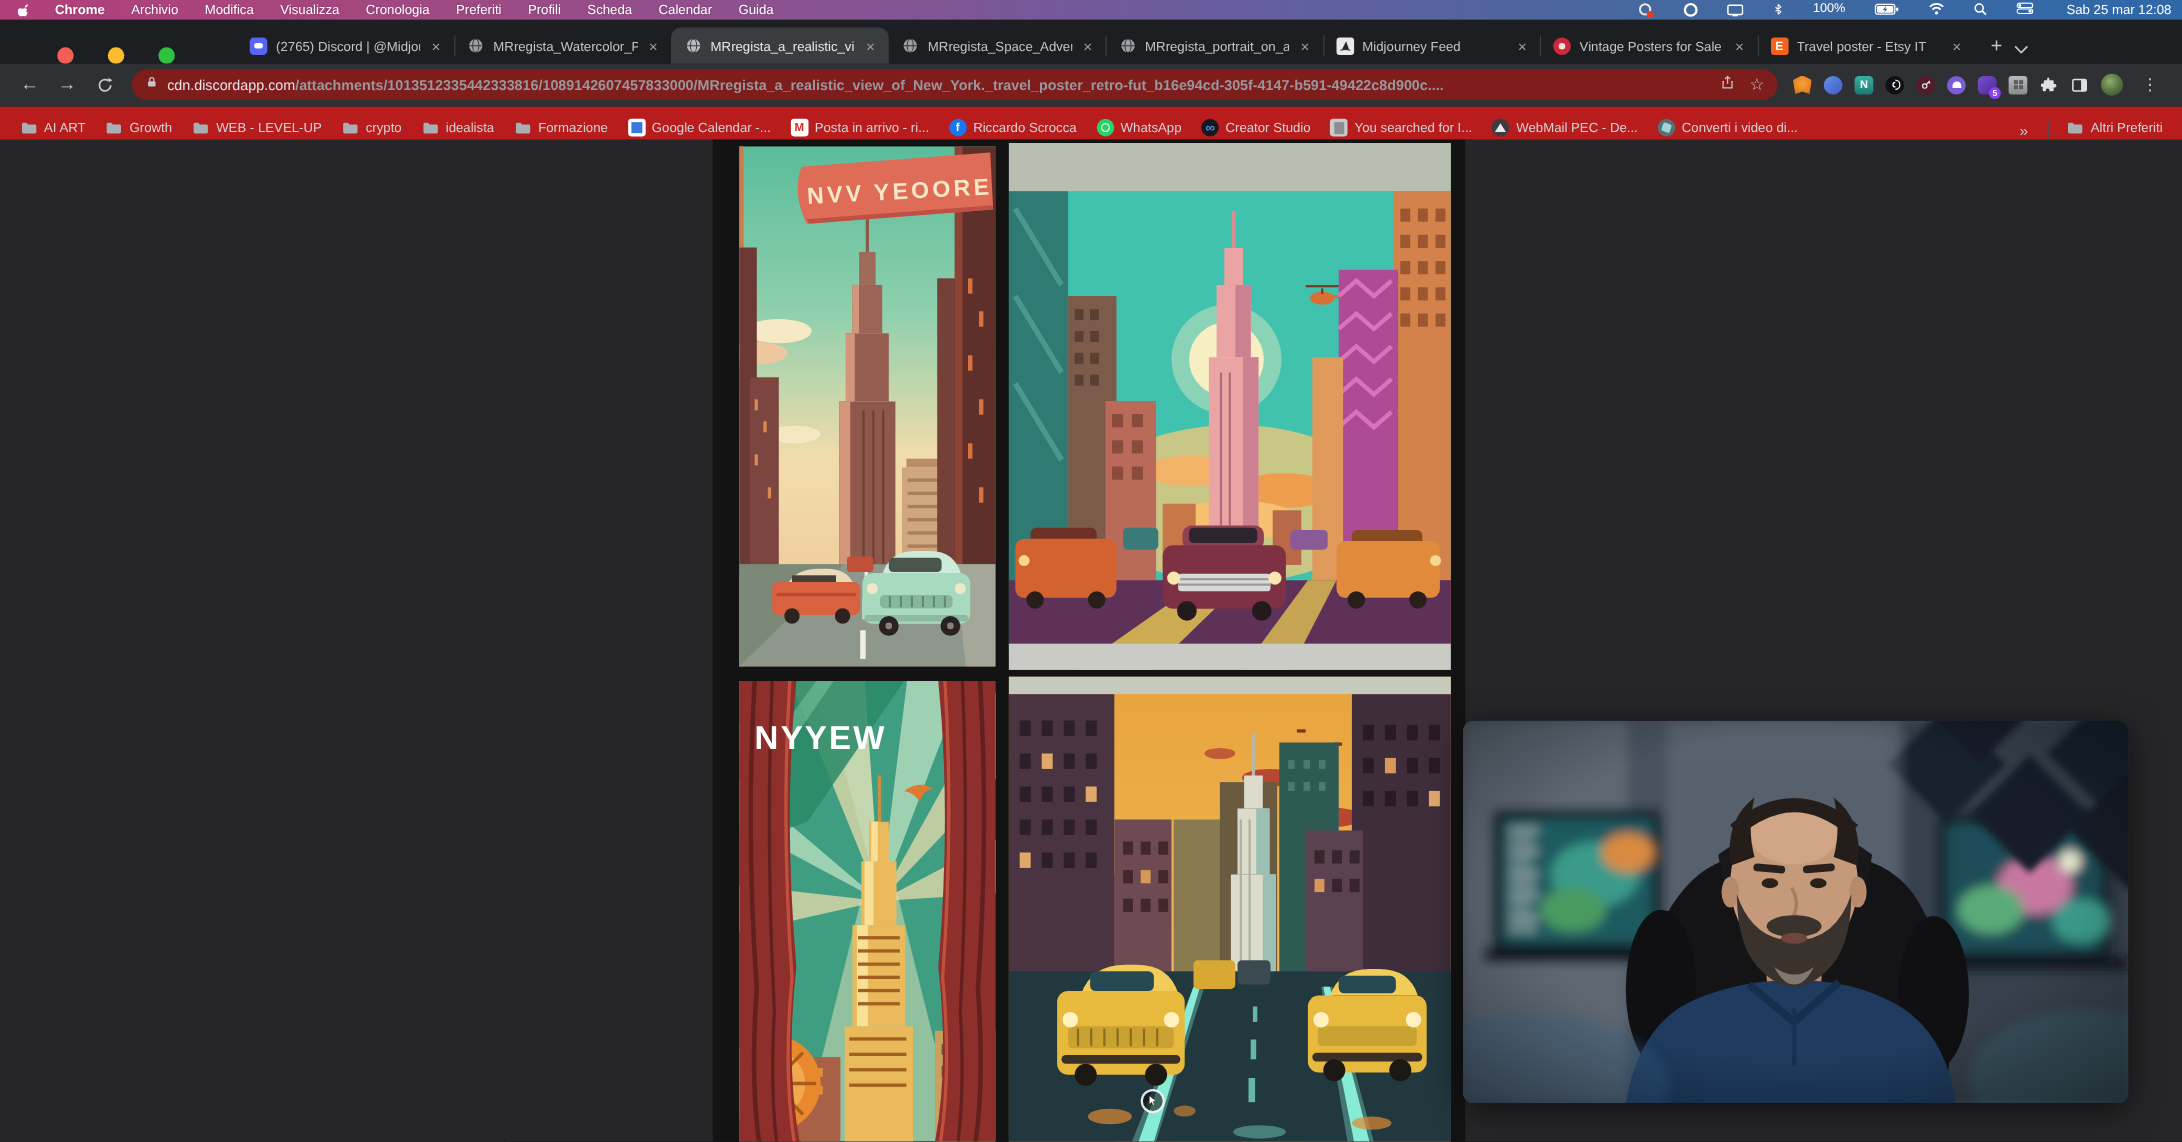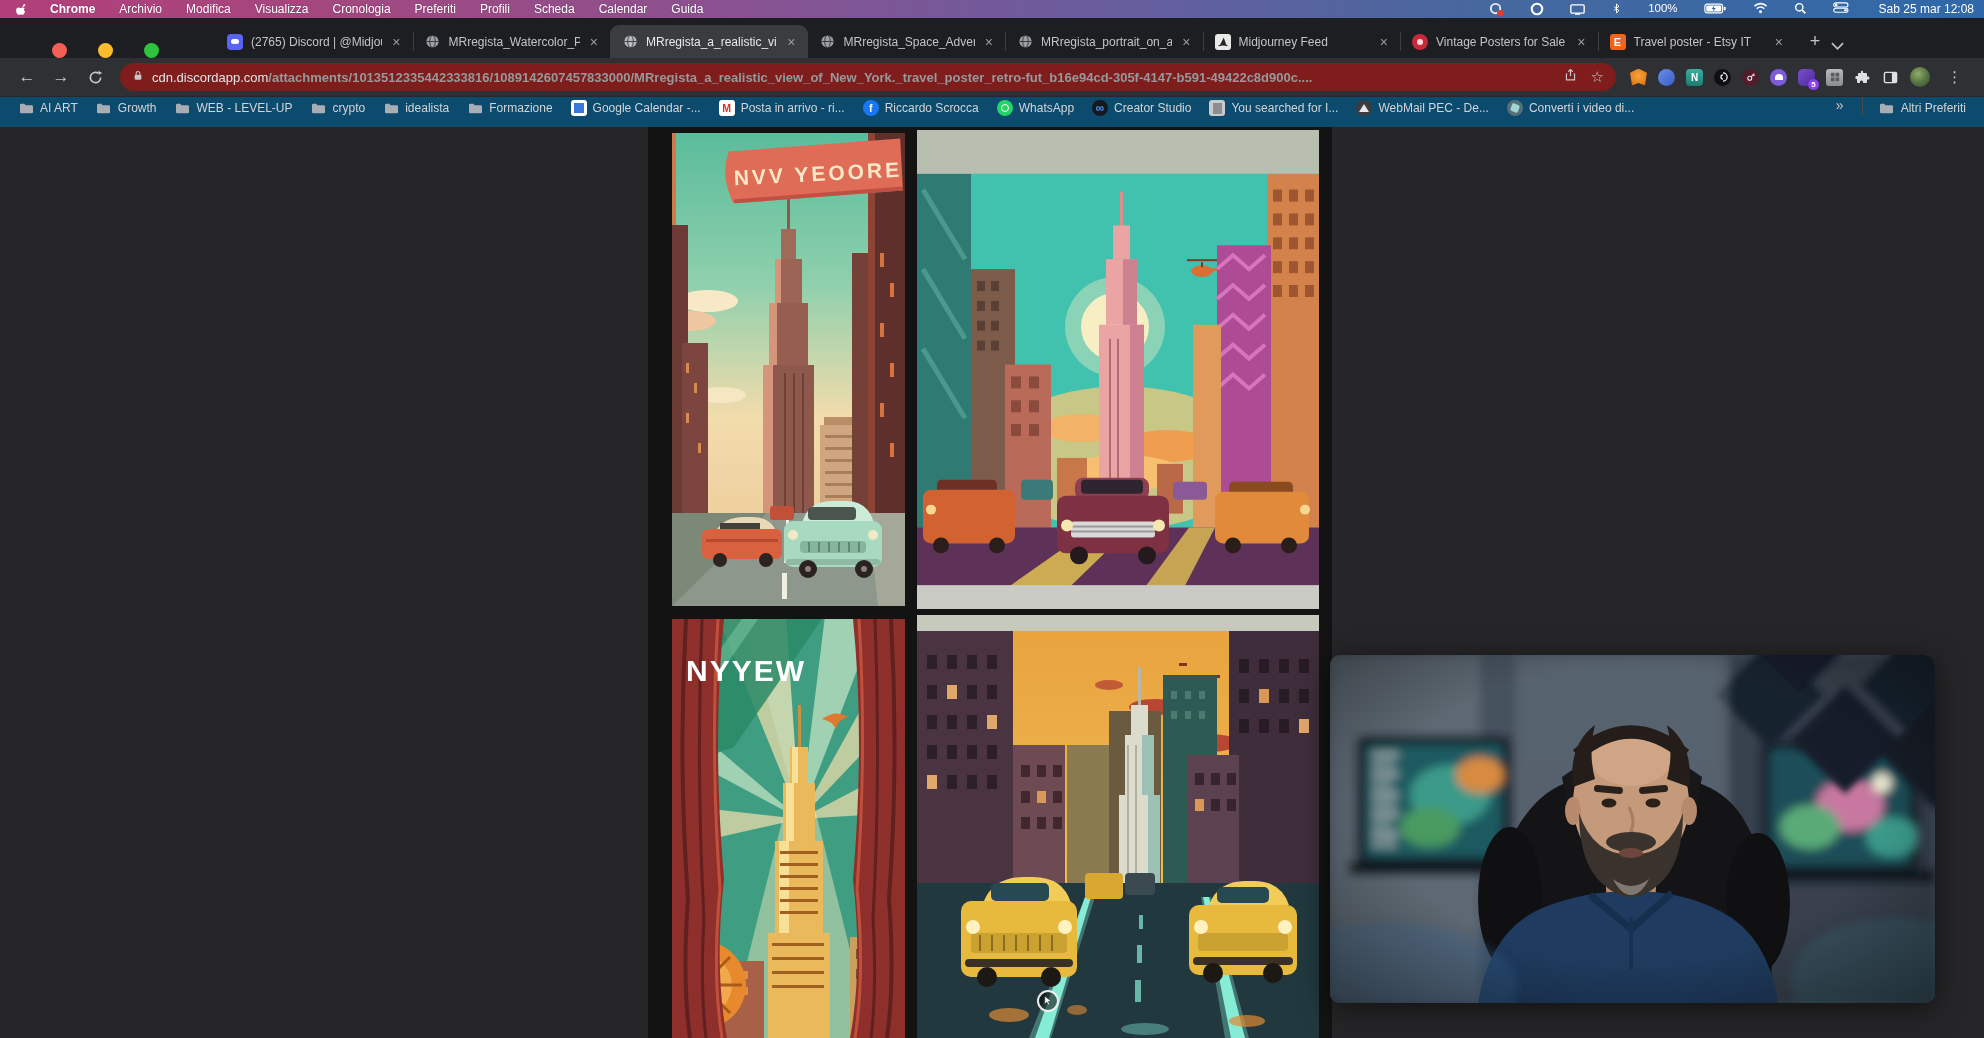--- a/index.html
+++ b/index.html
@@ -62,22 +62,22 @@
   .ext { width:17px; height:17px; border-radius:4px; position:relative; flex:0 0 auto;
     display:flex; align-items:center; justify-content:center; font-size:10px; font-weight:bold; color:#fff; }
   .badge5 { position:absolute; right:-4px; bottom:-4px; min-width:11px; height:11px; border-radius:6px;
     background:#8a3ff2; color:#fff; font-size:8px; font-weight:bold; display:flex; align-items:center;
     justify-content:center; padding:0 2px; }
   .avatar { width:20px; height:20px; border-radius:50%;
     background:radial-gradient(circle at 40% 35%, #8fae6a 0%, #5c7a46 45%, #33482c 100%); }
   .kebab { color:#c8c9cb; font-size:15px; padding:0 6px; letter-spacing:0; }
 
   
-  .bookbar { position:absolute; left:0; top:96px; width:100%; height:31px; background:#0c4a6e;
-    border-top:1px solid #27282b; display:flex; align-items:flex-start; padding:0 10px; gap:2px;
+  .bookbar { position:absolute; left:0; top:96px; width:100%; height:31px; background:#b91c1c;
+    border-top:1px solid #27282b; display:flex; align-items:flex-end; padding:0 10px; gap:2px;
     font-size:12px; color:#d3d4d6; }
   .bitem { display:flex; align-items:center; gap:6px; padding:3px 8px; border-radius:6px; white-space:nowrap; }
   .bico { width:16px; height:16px; display:flex; align-items:center; justify-content:center;
     border-radius:3px; font-size:10.5px; font-weight:bold; flex:0 0 auto; }
   .bico.gcal { background:#fff; } .bico.gcal i { display:block; width:10px; height:10px; background:#3a78dd; }
   .bico.gmail { background:#fff; color:#d93025; }
   .bico.fb { background:#1877f2; color:#fff; border-radius:50%; }
   .bico.wa { background:#25d366; border-radius:50%; } .bico.wa i { display:block; width:8px; height:8px;
     border:1.8px solid #fff; border-radius:50%; }
   .bico.meta { background:#15191f; color:#4a90f2; border-radius:50%; font-size:12px; }

